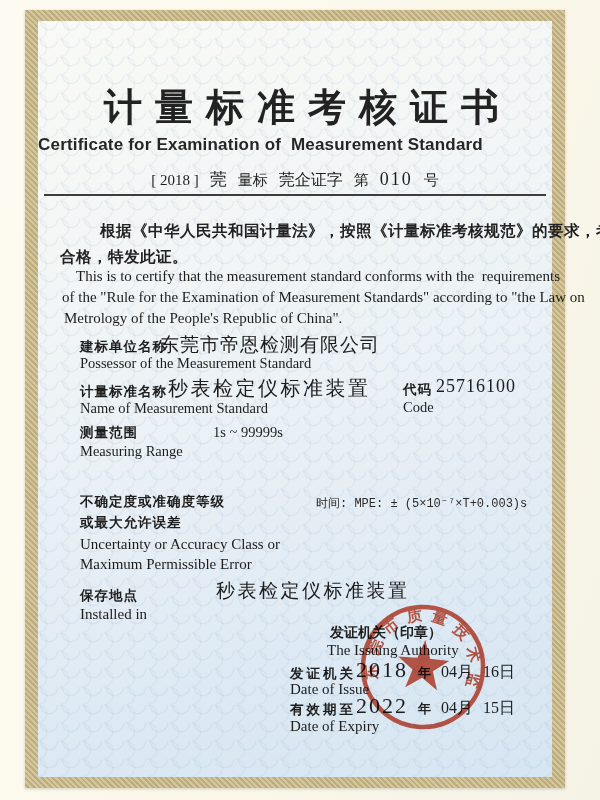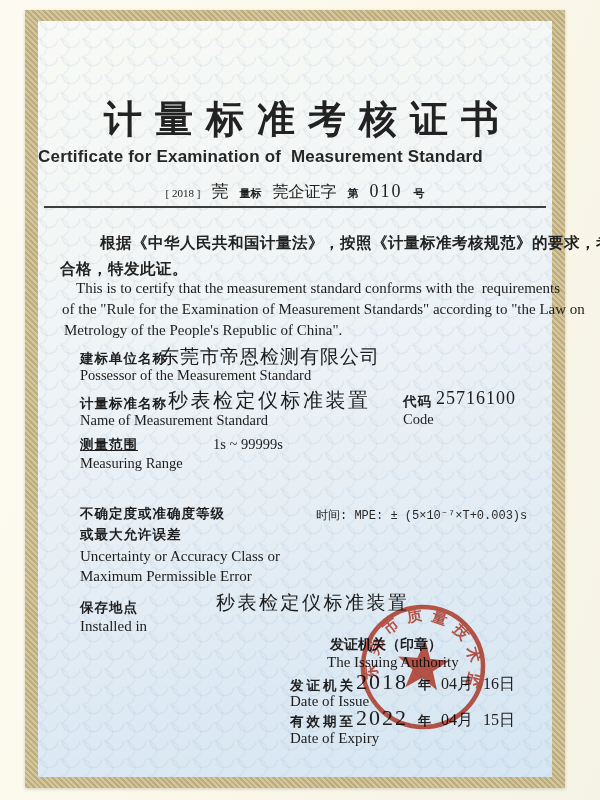--- a/index.html
+++ b/index.html
@@ -17,34 +17,34 @@
     position:absolute;left:13px;top:11px;width:514px;height:756px;
     background:linear-gradient(163deg,#f9faf6 0%,#f3f6f5 28%,#e9f0f5 55%,#dde9f3 80%,#d6e6f2 100%);
   }
   .paper::before{
     content:"";position:absolute;inset:0;opacity:.55;
     background-image:
       radial-gradient(circle 10px at 11px 0px, rgba(255,255,255,0) 7.4px, rgba(140,170,205,.30) 8.4px, rgba(255,255,255,0) 10px),
       radial-gradient(circle 10px at 0px 9px, rgba(255,255,255,0) 7.4px, rgba(140,170,205,.24) 8.4px, rgba(255,255,255,0) 10px);
     background-size:22px 18px;
   }
-  .abs{position:absolute;white-space:pre;margin-top:12px;}
+  .abs{position:absolute;white-space:pre;}
   .cjk{font-family:"DejaVu Sans",sans-serif;color:#222;}
   .cjk-b{font-family:"DejaVu Sans",sans-serif;font-weight:700;color:#1e1e1e;}
   .serif{font-family:"Liberation Serif","DejaVu Serif",serif;color:#1d1d1d;}
   .mono{font-family:"Liberation Mono","DejaVu Sans Mono",monospace;color:#2a2a2a;}
 
   .title-cn{left:38px;top:82px;width:514px;text-align:center;font-size:38px;font-weight:700;
             letter-spacing:13px;padding-left:13px;font-family:"DejaVu Serif",serif;color:#222;}
   .title-en{left:38px;top:135px;width:412px;text-align:center;font-size:17px;font-weight:600;
             font-family:"Liberation Sans","DejaVu Sans",sans-serif;color:#262626;letter-spacing:.2px;}
   .no-line{left:38px;top:168px;width:514px;display:flex;justify-content:center;align-items:baseline;gap:11px;}
-  .no-year{font-size:11px;}
+  .no-year{font-size:15px;}
   .no-reg{font-size:17px;}
-  .no-sm{font-size:11px;font-weight:700;}
+  .no-sm{font-size:15px;font-weight:400;}
   .no-mid{font-size:16px;}
   .no-num{font-size:18px;letter-spacing:2px;}
   .rule{left:44px;top:194px;width:502px;height:2px;background:#3d3d3d;}
 
   .cn-body{font-size:15.5px;font-weight:700;letter-spacing:.5px;}
   .en-body{font-size:15px;}
 
   .lab{font-size:13.5px;letter-spacing:1px;}
   .sublab{font-size:14.5px;}
   .val-lg{font-size:20px;letter-spacing:2.5px;color:#1c1c1c;}
@@ -89,21 +89,21 @@
   <div class="abs cjk val-md" style="left:160px;top:332px;">东莞市帝恩检测有限公司</div>
   <div class="abs serif sublab" style="left:80px;top:355px;">Possessor of the Measurement Standard</div>
 
   <div class="abs cjk-b lab" style="left:80px;top:383px;">计量标准名称</div>
   <div class="abs cjk val-lg" style="left:168px;top:375px;">秒表检定仪标准装置</div>
   <div class="abs serif sublab" style="left:80px;top:400px;">Name of Measurement Standard</div>
   <div class="abs cjk-b lab" style="left:403px;top:381px;">代码</div>
   <div class="abs serif" style="left:436px;top:376px;font-size:18px;letter-spacing:1px;">25716100</div>
   <div class="abs serif sublab" style="left:403px;top:399px;">Code</div>
 
-  <div class="abs cjk-b lab" style="left:80px;top:424px;text-decoration:underline;">测量范围</div>
+  <div class="abs cjk-b lab" style="left:80px;top:424px;">测量范围</div>
   <div class="abs serif" style="left:213px;top:424px;font-size:14.5px;">1s ~ 99999s</div>
   <div class="abs serif sublab" style="left:80px;top:443px;">Measuring Range</div>
 
   <div class="abs cjk-b lab" style="left:80px;top:493px;">不确定度或准确度等级</div>
   <div class="abs cjk-b lab" style="left:80px;top:514px;">或最大允许误差</div>
   <div class="abs mono" style="left:316px;top:495px;font-size:12px;">时间: MPE: ± (5×10⁻⁷×T+0.003)s</div>
   <div class="abs serif" style="left:80px;top:536px;font-size:15px;">Uncertainty or Accuracy Class or</div>
   <div class="abs serif" style="left:80px;top:556px;font-size:15px;">Maximum Permissible Error</div>
 
   <div class="abs cjk-b lab" style="left:80px;top:587px;">保存地点</div>

